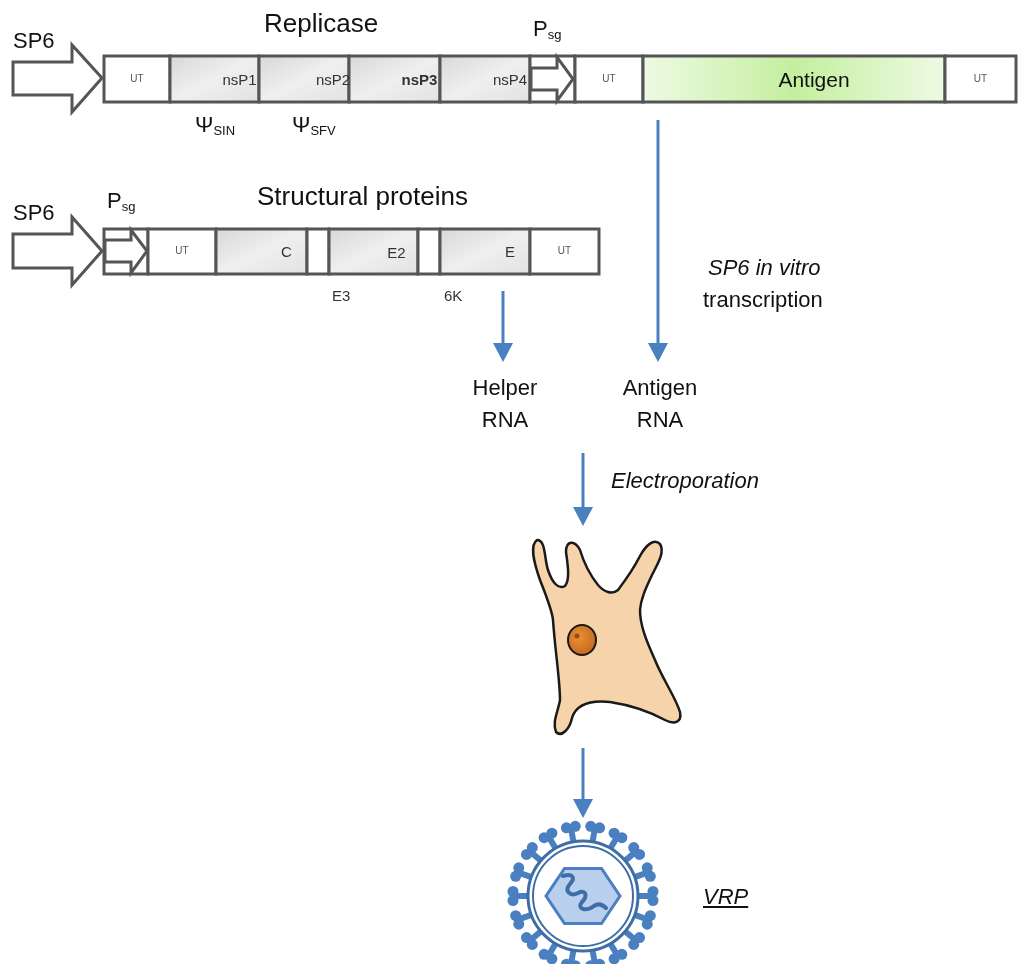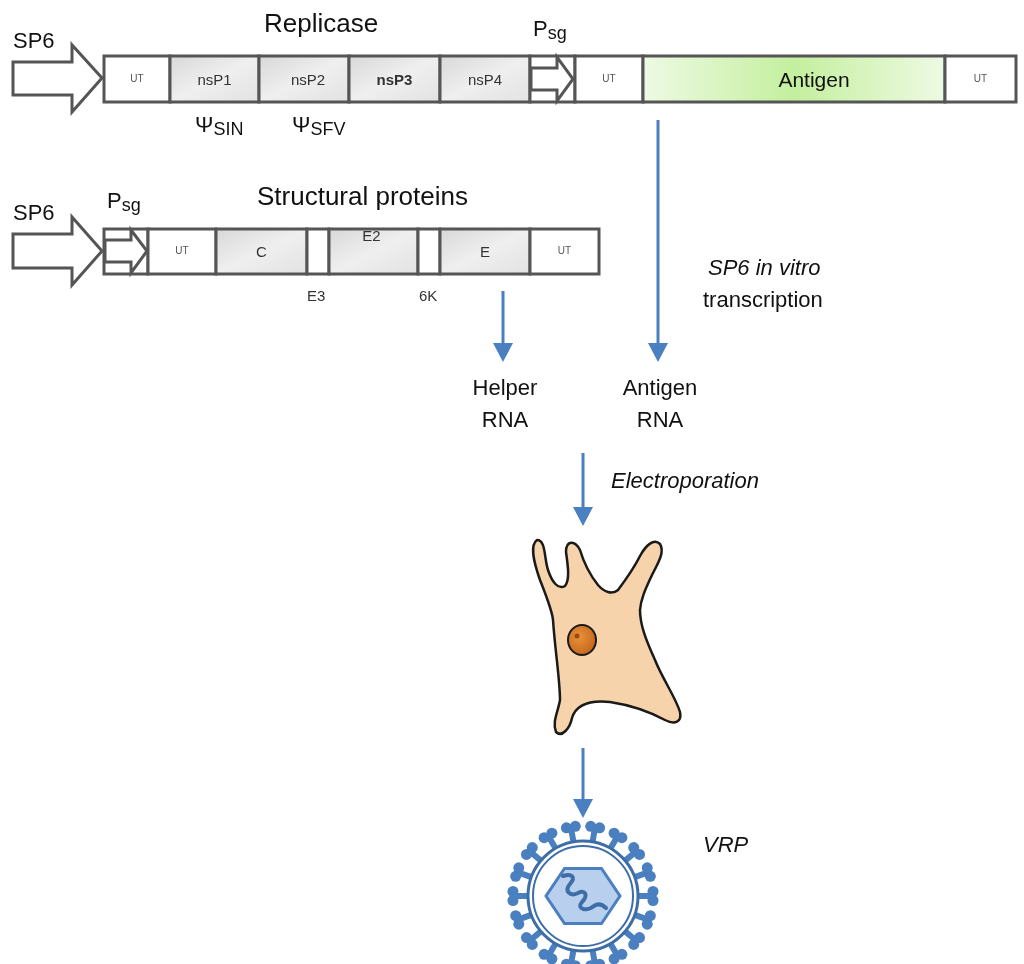--- a/index.html
+++ b/index.html
@@ -1,24 +1,24 @@
 <!DOCTYPE html>
 <html><head>
 <meta charset="utf-8">
 <style>
   html,body{margin:0;padding:0;background:#fff;}
   body{width:1024px;height:964px;position:relative;overflow:hidden;font-family:"Liberation Sans",sans-serif;color:#111;}
   svg{position:absolute;left:0;top:0;}
   .lbl{position:absolute;white-space:nowrap;line-height:1;}
   .big{font-size:26px;}
   .med{font-size:22px;}
-  .seg{font-size:15px;color:#333;}
+  .seg{font-size:15px;color:#333;margin-left:25px;}
   .ut{font-size:10px;color:#555;}
   .it{font-style:italic;}
-  sub{font-size:18px;vertical-align:-3px;}
+  sub{font-size:13px;vertical-align:-3px;}
   .center{text-align:center;}
 </style>
 </head>
 <body>
 
 <svg width="1024" height="964" viewBox="0 0 1024 964">
   <defs>
     <linearGradient id="segGrad" x1="0" y1="0" x2="1" y2="1">
       <stop offset="0" stop-color="#d8d8d8"></stop>
       <stop offset="0.5" stop-color="#efefef"></stop>
@@ -156,28 +156,28 @@
 
 <div class="lbl" style="left:195px;top:114px;font-size:22px;"><span>Ψ</span><sub>SIN</sub></div>
 <div class="lbl" style="left:292px;top:114px;font-size:22px;"><span>Ψ</span><sub>SFV</sub></div>
 
 <div class="lbl big" style="left:257px;top:183px;">Structural proteins</div>
 <div class="lbl med" style="left:13px;top:202px;">SP6</div>
 <div class="lbl med" style="left:107px;top:190px;"><span>P</span><sub>sg</sub></div>
 
 <div class="lbl ut center" style="left:148px;top:246px;width:68px;">UT</div>
 <div class="lbl seg center" style="left:216px;top:244px;width:91px;">C</div>
-<div class="lbl seg center" style="left:329px;top:228px;width:85px;">E2</div>
+<div class="lbl seg center" style="left:329px;top:245px;width:85px;">E2</div>
 <div class="lbl seg center" style="left:440px;top:244px;width:90px;">E</div>
 <div class="lbl ut center" style="left:530px;top:246px;width:69px;">UT</div>
 <div class="lbl seg" style="left:307px;top:288px;">E3</div>
 <div class="lbl seg" style="left:419px;top:288px;">6K</div>
 
 <div class="lbl med it" style="left:708px;top:257px;">SP6 in vitro</div>
 <div class="lbl med" style="left:703px;top:289px;">transcription</div>
 
 <div class="lbl med center" style="left:450px;top:377px;width:110px;">Helper</div>
 <div class="lbl med center" style="left:450px;top:409px;width:110px;">RNA</div>
 <div class="lbl med center" style="left:600px;top:377px;width:120px;">Antigen</div>
 <div class="lbl med center" style="left:600px;top:409px;width:120px;">RNA</div>
 
 <div class="lbl med it" style="left:611px;top:470px;">Electroporation</div>
-<div class="lbl med it" style="left:703px;top:834px;">VRP</div>
+<div class="lbl med it" style="left:703px;top:886px;text-decoration:underline;">VRP</div>
 
 </body></html>

